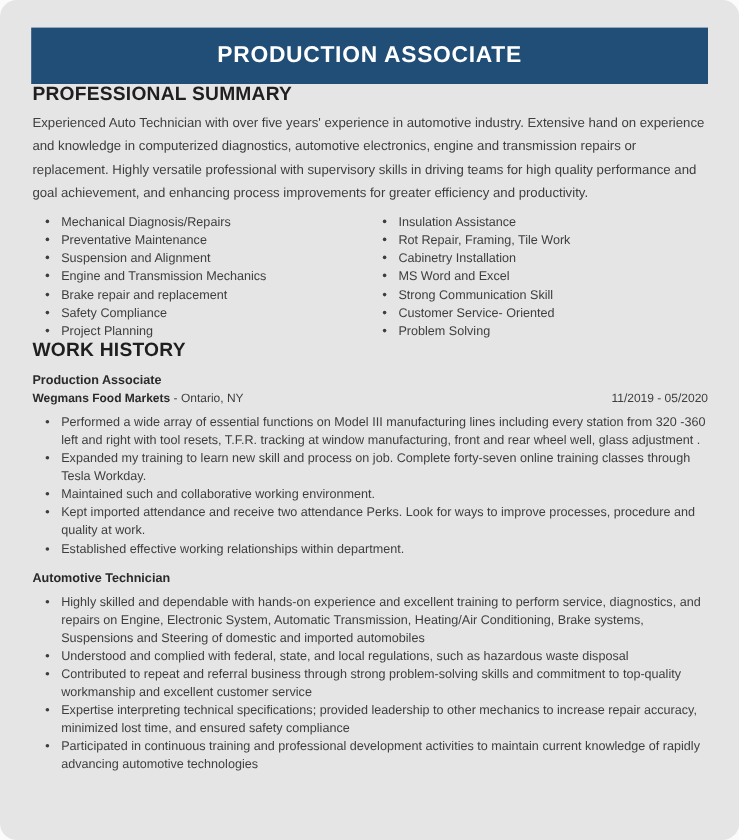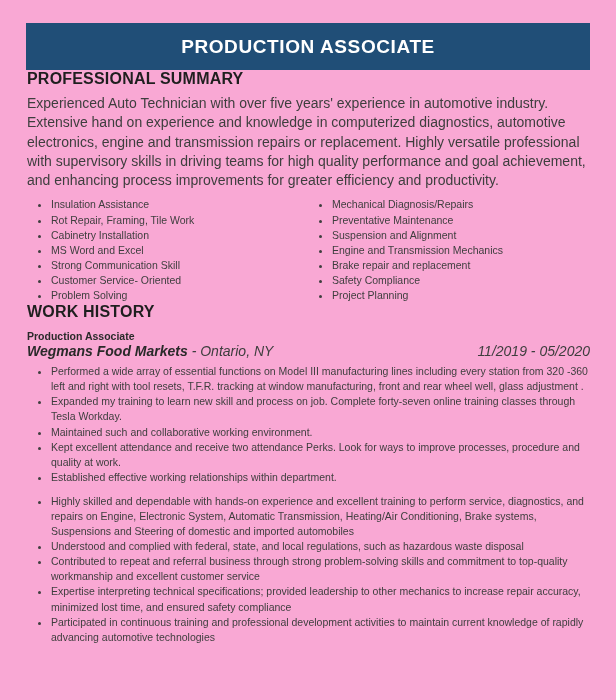--- a/index.html
+++ b/index.html
@@ -3,60 +3,60 @@
 <meta charset="utf-8">
 <style>
   html,body{margin:0;padding:0;}
   body{
     width:616px;height:700px;
     background:#fbfbfb;
     font-family:"Liberation Sans","DejaVu Sans",sans-serif;
     color:#3e3e3e;
     -webkit-font-smoothing:antialiased;
   }
-  .page{position:relative;width:616px;height:700px;overflow:hidden;background:#f9a8d4;}
+  .page{position:relative;width:616px;height:700px;overflow:hidden;background:#e5e5e5;border-radius:14px;}
 
   .header-bar{
     position:absolute;left:26px;top:23px;width:564px;height:47px;
     display:flex;align-items:center;justify-content:center;
   }
   .header-bar h1{
     margin:0;color:#fff;font-size:19px;font-weight:bold;letter-spacing:.6px;
   }
 
   .content{position:absolute;left:27px;top:70px;width:563px;}
 
   h2.section-heading{
     margin:0;font-size:16px;font-weight:bold;color:#1f1f1f;letter-spacing:.2px;
   }
   .mt-summary{margin-top:14px;}
   .mt-skills{margin-top:6px;}
   .mt-work{margin-top:14px;}
 
   .summary-text{
-    margin:6px 0 4px 0;font-size:14px;line-height:19.3px;color:#3e3e3e;
+    margin:6px 0 4px 0;font-size:11px;line-height:19.3px;color:#3e3e3e;
   }
 
   .skills-cols{display:flex;margin-top:7px;}
   .skills-col{width:281px;}
   ul.bullet-list{
     margin:0;padding:0 0 0 24px;list-style:disc;
   }
   ul.bullet-list li{
     font-size:10.5px;line-height:15.1px;color:#3e3e3e;padding-right:2px;
   }
 
   .job{margin-top:8px;}
   .job + .job{margin-top:9px;}
   .job-title{
     font-size:10.5px;font-weight:bold;color:#2a2a2a;line-height:15px;
   }
   .job-subline{
     display:flex;justify-content:space-between;align-items:baseline;
-    font-size:14px;line-height:15px;font-style:italic;
+    font-size:10px;line-height:15px;
   }
   .job-company{font-weight:bold;color:#2a2a2a;}
   .job-location{color:#3e3e3e;white-space:pre;}
   .job-dates{color:#3e3e3e;}
   .job ul.bullet-list{margin-top:5px;}
 </style>
 </head>
 <body style="background: rgb(251, 251, 251);">
 
 <div class="page">
@@ -66,60 +66,61 @@
   </div>
 
   <div class="content">
 
     <h2 class="section-heading mt-summary">PROFESSIONAL SUMMARY</h2>
     <p class="summary-text">Experienced Auto Technician with over five years' experience in automotive industry. Extensive hand on experience and knowledge in computerized diagnostics, automotive electronics, engine and transmission repairs or replacement. Highly versatile professional with supervisory skills in driving teams for high quality performance and goal achievement, and enhancing process improvements for greater efficiency and productivity.</p>
 
     <div class="skills-cols">
       <div class="skills-col">
         <ul class="bullet-list">
+            <li>Mechanical Diagnosis/Repairs</li>
+            <li>Preventative Maintenance</li>
+            <li>Suspension and Alignment</li>
+            <li>Engine and Transmission Mechanics</li>
+            <li>Brake repair and replacement</li>
+            <li>Safety Compliance</li>
+            <li>Project Planning</li>
+          </ul>
+      </div>
+      <div class="skills-col">
+        <ul class="bullet-list">
             <li>Insulation Assistance</li>
             <li>Rot Repair, Framing, Tile Work</li>
             <li>Cabinetry Installation</li>
             <li>MS Word and Excel</li>
             <li>Strong Communication Skill</li>
             <li>Customer Service- Oriented</li>
             <li>Problem Solving</li>
-          </ul>
-      </div>
-      <div class="skills-col">
-        <ul class="bullet-list">
-            <li>Mechanical Diagnosis/Repairs</li>
-            <li>Preventative Maintenance</li>
-            <li>Suspension and Alignment</li>
-            <li>Engine and Transmission Mechanics</li>
-            <li>Brake repair and replacement</li>
-            <li>Safety Compliance</li>
-            <li>Project Planning</li>
           </ul>
       </div>
     </div>
 
     <h2 class="section-heading mt-work">WORK HISTORY</h2>
 
     <div class="job">
       <div class="job-title">Production Associate</div>
       <div class="job-subline">
         <span><span class="job-company">Wegmans Food Markets</span><span class="job-location"> - Ontario, NY</span></span>
         <span class="job-dates">11/2019 - 05/2020</span>
       </div>
       <ul class="bullet-list">
           <li>Performed a wide array of essential functions on Model III manufacturing lines including every station from 320 -360 left and right with tool resets, T.F.R. tracking at window manufacturing, front and rear wheel well, glass adjustment .</li>
           <li>Expanded my training to learn new skill and process on job. Complete forty-seven online training classes through Tesla Workday.</li>
           <li>Maintained such and collaborative working environment.</li>
-          <li>Kept excellent attendance and receive two attendance Perks. Look for ways to improve processes, procedure and quality at work.</li>
+          <li>Kept imported attendance and receive two attendance Perks. Look for ways to improve processes, procedure and quality at work.</li>
           <li>Established effective working relationships within department.</li>
         </ul>
     </div>
 
     <div class="job">
+      <div class="job-title">Automotive Technician</div>
       <ul class="bullet-list">
           <li>Highly skilled and dependable with hands-on experience and excellent training to perform service, diagnostics, and repairs on Engine, Electronic System, Automatic Transmission, Heating/Air Conditioning, Brake systems, Suspensions and Steering of domestic and imported automobiles</li>
           <li>Understood and complied with federal, state, and local regulations, such as hazardous waste disposal</li>
           <li>Contributed to repeat and referral business through strong problem-solving skills and commitment to top-quality workmanship and excellent customer service</li>
           <li>Expertise interpreting technical specifications; provided leadership to other mechanics to increase repair accuracy, minimized lost time, and ensured safety compliance</li>
           <li>Participated in continuous training and professional development activities to maintain current knowledge of rapidly advancing automotive technologies</li>
         </ul>
     </div>
 
   </div>

